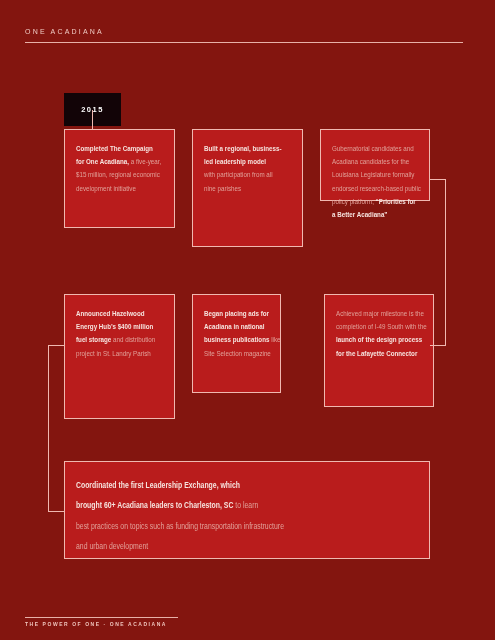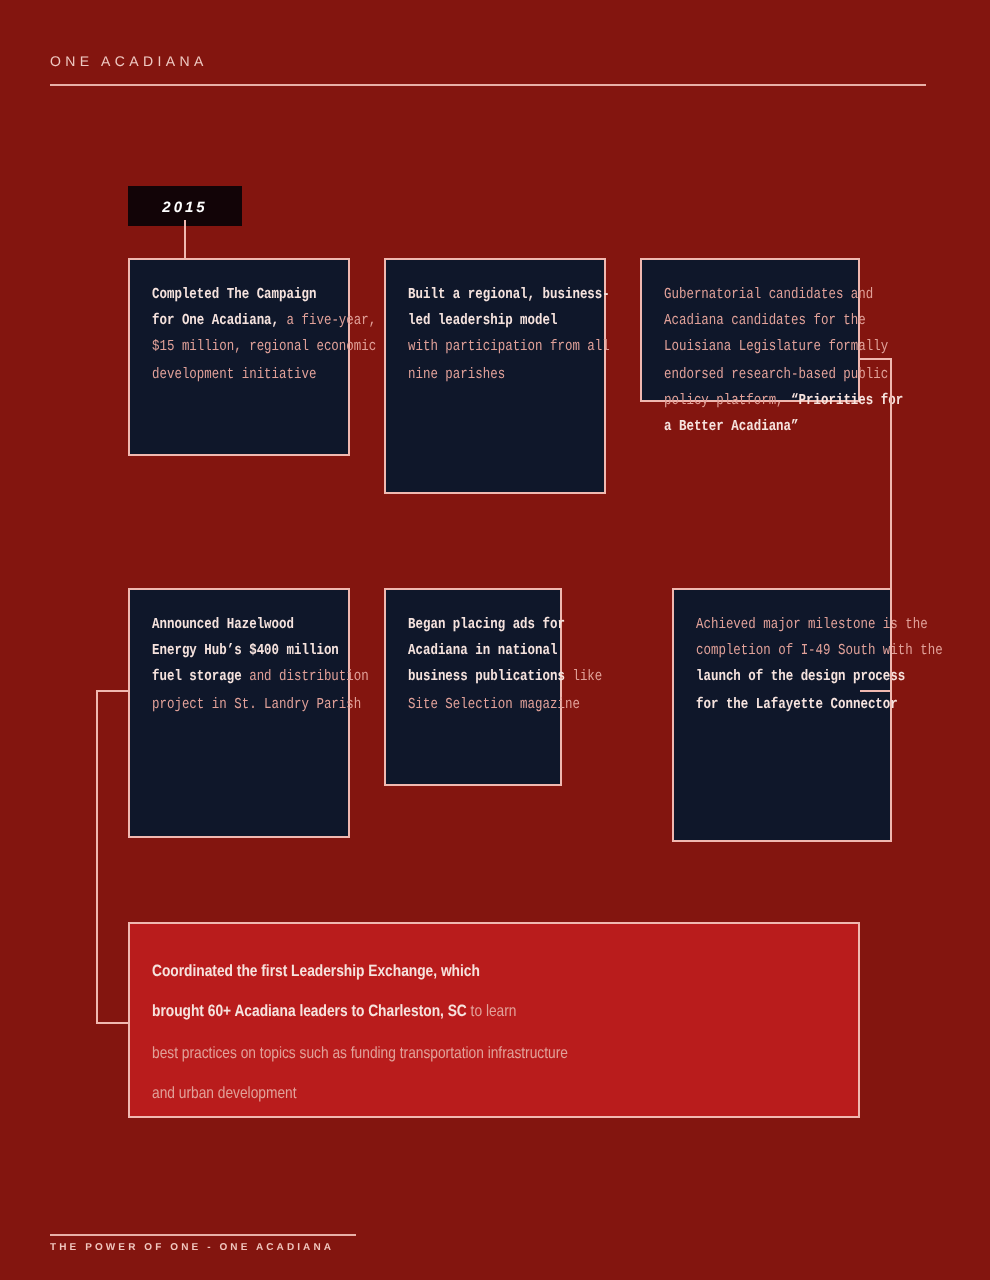--- a/index.html
+++ b/index.html
@@ -1,23 +1,23 @@
 <!DOCTYPE html>
 <html><head>
 <meta charset="utf-8">
 <style>
   html,body{margin:0;padding:0;}
   body{width:495px;height:640px;background:#83150F;font-family:"Liberation Sans",sans-serif;overflow:hidden;}
   .page{position:relative;width:495px;height:640px;}
   .brand{position:absolute;left:25px;top:28px;font-size:7px;letter-spacing:2.2px;color:#efc9c2;}
   .hrule{position:absolute;left:25px;top:42px;width:438px;height:1px;background:#e8b0a8;}
   .title{position:absolute;left:25px;top:57px;font-size:16px;letter-spacing:2.2px;color:#f3d5cf;white-space:nowrap;}
-  .badge{position:absolute;left:64px;top:93px;width:57px;height:20px;background:#120407;color:#fff;font-size:7.5px;font-weight:700;letter-spacing:1.5px;display:flex;align-items:center;justify-content:center;font-style:italic;}
+  .badge{position:absolute;left:64px;top:93px;width:57px;height:33px;background:#120407;color:#fff;font-size:7.5px;font-weight:700;letter-spacing:1.5px;display:flex;align-items:center;justify-content:center;}
   .stem{position:absolute;left:92px;top:110px;width:1px;height:19px;background:#f0b8b0;}
-  .card{position:absolute;border:1px solid #f0b8b0;background:#0f172a;box-sizing:border-box;font-family:Liberation Mono, monospace;}
+  .card{position:absolute;border:1px solid #f0b8b0;background:#b91c1c;box-sizing:border-box;}
   .ctext{position:absolute;left:10.5px;top:12px;color:#e1a199;font-size:7.6px;line-height:13.2px;transform:scaleX(0.82);transform-origin:0 0;white-space:nowrap;}
   .b{font-weight:700;color:#f6e3de;}
   .icon{position:absolute;left:0;right:0;display:flex;justify-content:center;}
   .banner{position:absolute;left:64px;top:461px;width:366px;height:98px;border:1px solid #f0b8b0;background:#b91c1c;box-sizing:border-box;}
   .btext{position:absolute;left:10.5px;top:14px;color:#e1a199;font-size:8.2px;line-height:20.4px;transform:scaleX(0.84);transform-origin:0 0;white-space:nowrap;}
   .conn{position:absolute;background:#f0b8b0;}
   .footrule{position:absolute;left:25px;top:617px;width:153px;height:1px;background:#e8b0a8;}
   .foot{position:absolute;left:25px;top:621px;font-size:5px;letter-spacing:1.55px;color:#f0c6be;font-weight:700;}
 </style>
 </head>
@@ -42,21 +42,21 @@
   </div>
 
   <div class="card" style="left:64px;top:294px;width:111px;height:125px">
     <div class="ctext"><span class="b">Announced Hazelwood</span><br><span class="b">Energy Hub’s $400 million</span><br><span class="b">fuel storage</span><span> and distribution</span><br><span>project in St. Landry Parish</span></div>
     <div class="icon" style="top:60px"></div>
   </div>
   <div class="card" style="left:192px;top:294px;width:89px;height:99px">
     <div class="ctext"><span class="b">Began placing ads for</span><br><span class="b">Acadiana in national</span><br><span class="b">business publications</span><span> like</span><br><span>Site Selection magazine</span></div>
     <div class="icon" style="top:58px"></div>
   </div>
-  <div class="card" style="left:336px;top:294px;width:110px;height:127px">
+  <div class="card" style="left:324px;top:294px;width:110px;height:113px">
     <div class="ctext"><span>Achieved major milestone is the</span><br><span>completion of I-49 South with the</span><br><span class="b">launch of the design process</span><br><span class="b">for the Lafayette Connector</span></div>
     <div class="icon" style="top:58px"></div>
   </div>
 
   <div class="conn" style="left:430px;top:179px;width:16px;height:1px"></div>
   <div class="conn" style="left:445px;top:179px;width:1px;height:167px"></div>
   <div class="conn" style="left:430px;top:345px;width:16px;height:1px"></div>
   <div class="conn" style="left:48px;top:345px;width:16px;height:1px"></div>
   <div class="conn" style="left:48px;top:345px;width:1px;height:167px"></div>
   <div class="conn" style="left:48px;top:511px;width:16px;height:1px"></div>

